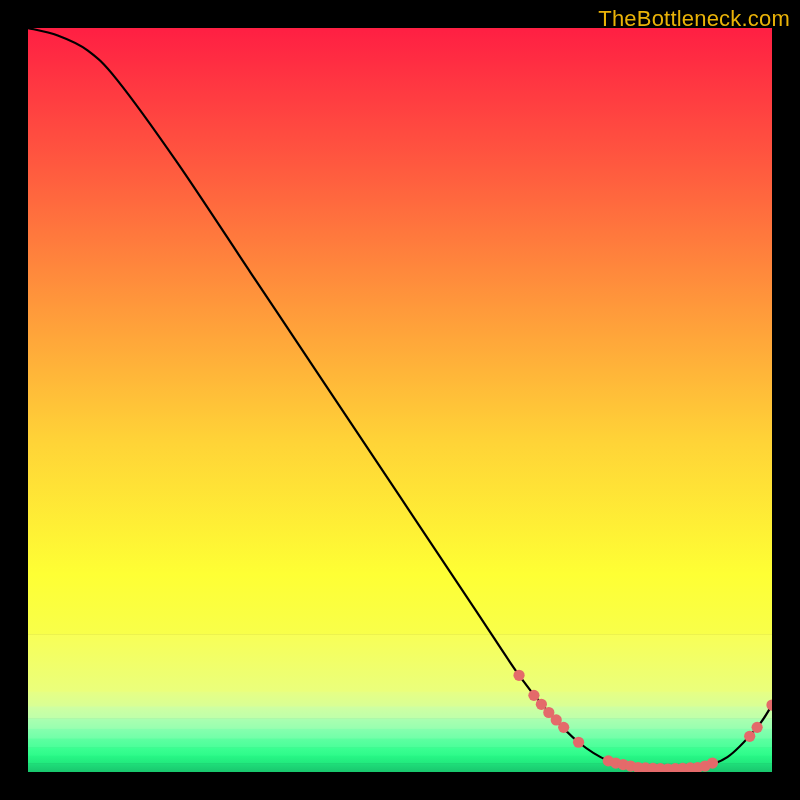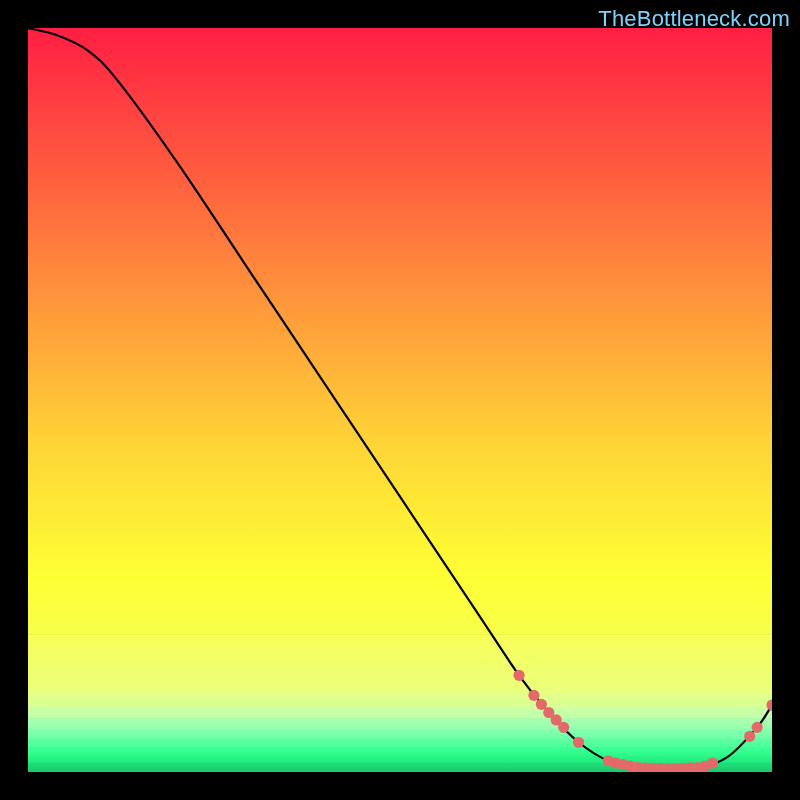--- a/index.html
+++ b/index.html
@@ -21,21 +21,21 @@
     position: absolute;
     left: 28px;
     top: 28px;
     width: 744px;
     height: 744px;
   }
   .watermark {
     position: absolute;
     top: 6px;
     right: 10px;
-    color: #7dd3fc;
+    color: #eab308;
     font-size: 22px;
     font-weight: 400;
     letter-spacing: 0.2px;
     user-select: none;
     pointer-events: none;
   }
   svg { display: block; }
 </style>
 </head>
 <body>

